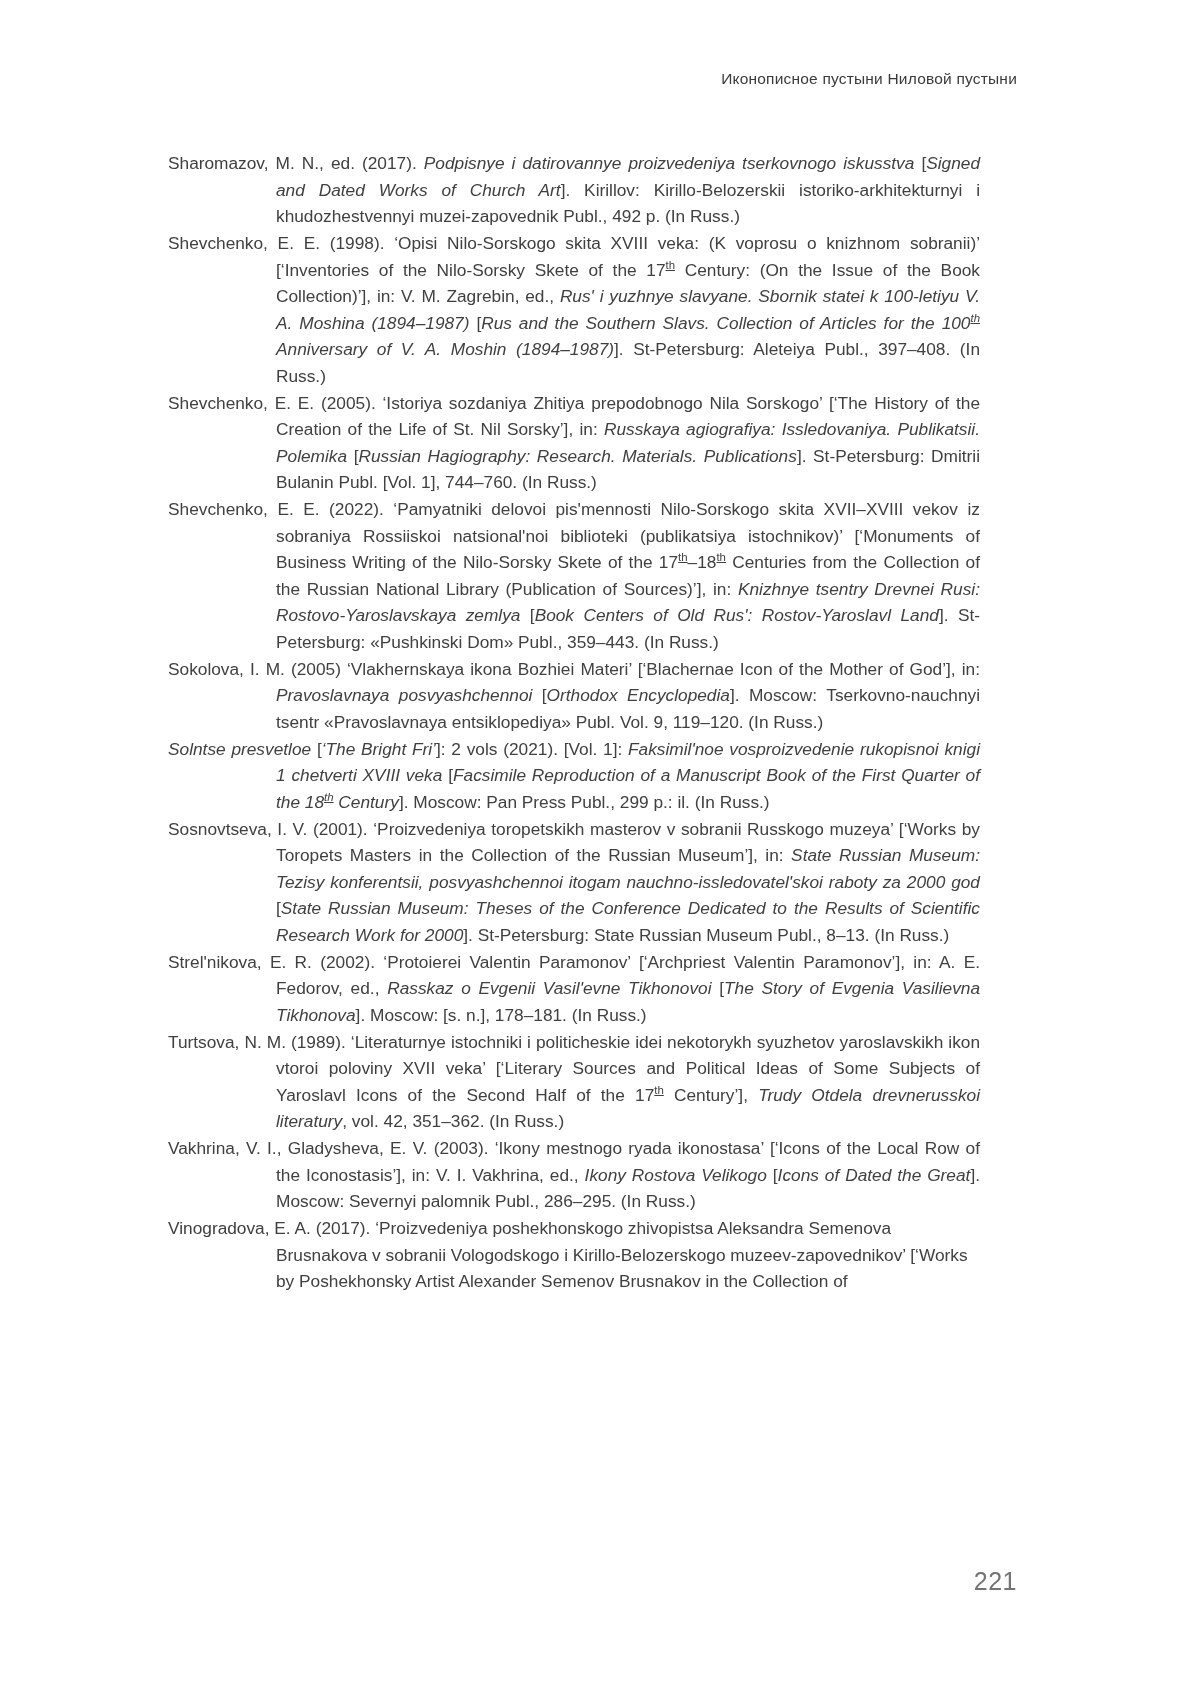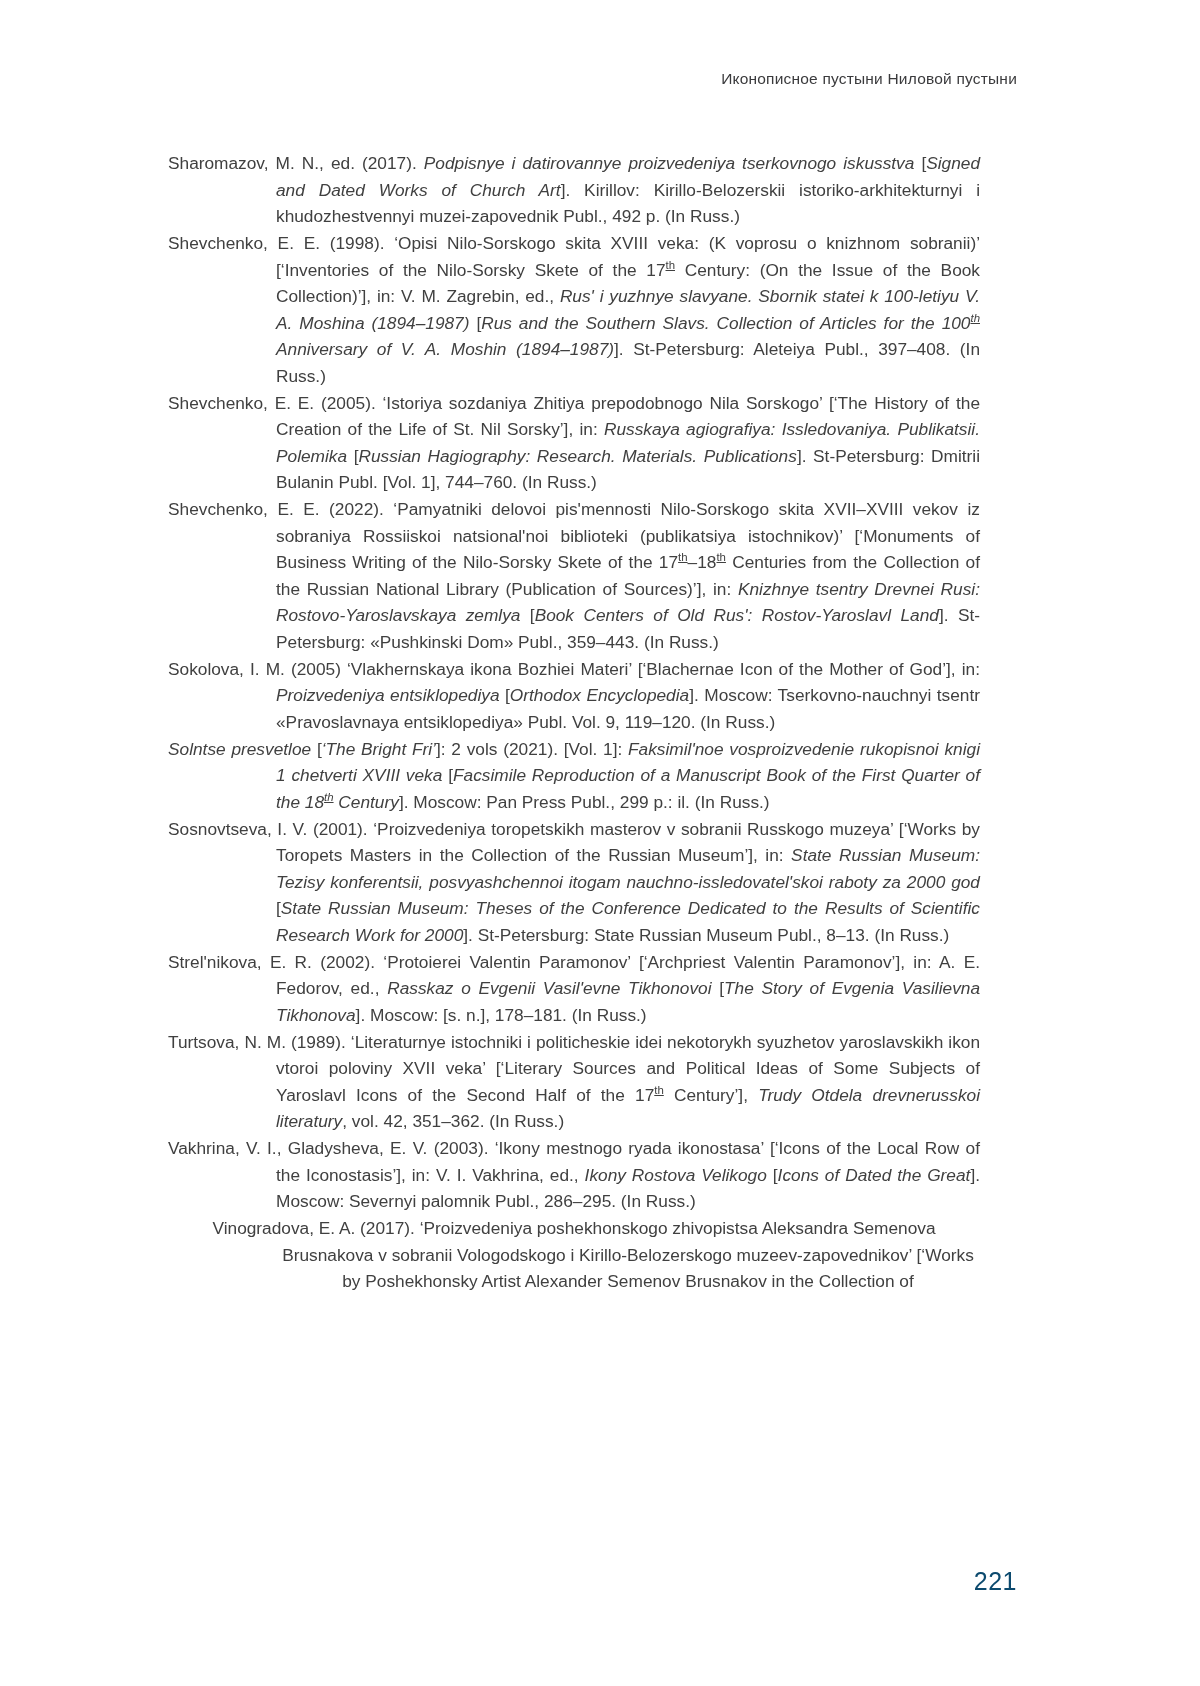--- a/index.html
+++ b/index.html
@@ -37,50 +37,50 @@
     line-height: 1.535;
     text-align: justify;
     color: #404040;
     margin-top: 32px;
   }
   .ref {
     padding-left: 108px;
     text-indent: -108px;
     margin: 0 0 0.02em 0;
   }
-  .ref.last { text-align: center; }
+  .ref.last { text-align: left; }
   i, .i { font-style: italic; }
   sup {
     font-size: 0.66em;
     vertical-align: super;
     line-height: 0;
     text-decoration: underline;
   }
   .folio {
     position: absolute;
     bottom: 90px;
     right: 183px;
     font-size: 25px;
-    color: #0c4a6e;
+    color: #737373;
     letter-spacing: 0.5px;
   }
 </style>
 </head>
 <body>
 
 <div class="page">
 
   <div class="running-head">Иконописное пустыни Ниловой пустыни</div>
 
   <div class="refs" id="reference-list">
       <p class="ref">Sharomazov, M. N., ed. (2017). <i>Podpisnye i datirovannye proizvedeniya tserkovnogo iskusstva</i> [<i>Signed and Dated Works of Church Art</i>]. Kirillov: Kirillo-Belozerskii istoriko-arkhitekturnyi i khudozhestvennyi muzei-zapovednik Publ., 492 p. (In Russ.)</p>
       <p class="ref">Shevchenko, E. E. (1998). ‘Opisi Nilo-Sorskogo skita XVIII veka: (K voprosu o knizhnom sobranii)’ [‘Inventories of the Nilo-Sorsky Skete of the 17<sup>th</sup> Century: (On the Issue of the Book Collection)’], in: V. M. Zagrebin, ed., <i>Rus' i yuzhnye slavyane. Sbornik statei k 100-letiyu V. A. Moshina (1894–1987)</i> [<i>Rus and the Southern Slavs. Collection of Articles for the 100<sup>th</sup> Anniversary of V. A. Moshin (1894–1987)</i>]. St-Petersburg: Aleteiya Publ., 397–408. (In Russ.)</p>
       <p class="ref">Shevchenko, E. E. (2005). ‘Istoriya sozdaniya Zhitiya prepodobnogo Nila Sorskogo’ [‘The History of the Creation of the Life of St. Nil Sorsky’], in: <i>Russkaya agiografiya: Issledovaniya. Publikatsii. Polemika</i> [<i>Russian Hagiography: Research. Materials. Publications</i>]. St-Petersburg: Dmitrii Bulanin Publ. [Vol. 1], 744–760. (In Russ.)</p>
       <p class="ref">Shevchenko, E. E. (2022). ‘Pamyatniki delovoi pis'mennosti Nilo-Sorskogo skita XVII–XVIII vekov iz sobraniya Rossiiskoi natsional'noi biblioteki (publikatsiya istochnikov)’ [‘Monuments of Business Writing of the Nilo-Sorsky Skete of the 17<sup>th</sup>–18<sup>th</sup> Centuries from the Collection of the Russian National Library (Publication of Sources)’], in: <i>Knizhnye tsentry Drevnei Rusi: Rostovo-Yaroslavskaya zemlya</i> [<i>Book Centers of Old Rus': Rostov-Yaroslavl Land</i>]. St-Petersburg: «Pushkinski Dom» Publ., 359–443. (In Russ.)</p>
-      <p class="ref">Sokolova, I. M. (2005) ‘Vlakhernskaya ikona Bozhiei Materi’ [‘Blachernae Icon of the Mother of God’], in: <i>Proizvedeniya entsiklopediya</i> [<i>Orthodox Encyclopedia</i>]. Moscow: Tserkovno-nauchnyi tsentr «Pravoslavnaya entsiklopediya» Publ. Vol. 9, 119–120. (In Russ.)</p>
+      <p class="ref">Sokolova, I. M. (2005) ‘Vlakhernskaya ikona Bozhiei Materi’ [‘Blachernae Icon of the Mother of God’], in: <i>Pravoslavnaya posvyashchennoi</i> [<i>Orthodox Encyclopedia</i>]. Moscow: Tserkovno-nauchnyi tsentr «Pravoslavnaya entsiklopediya» Publ. Vol. 9, 119–120. (In Russ.)</p>
       <p class="ref"><i>Solntse presvetloe</i> [<i>‘The Bright Fri’</i>]: 2 vols (2021). [Vol. 1]: <i>Faksimil'noe vosproizvedenie rukopisnoi knigi 1 chetverti XVIII veka</i> [<i>Facsimile Reproduction of a Manuscript Book of the First Quarter of the 18<sup>th</sup> Century</i>]. Moscow: Pan Press Publ., 299 p.: il. (In Russ.)</p>
       <p class="ref">Sosnovtseva, I. V. (2001). ‘Proizvedeniya toropetskikh masterov v sobranii Russkogo muzeya’ [‘Works by Toropets Masters in the Collection of the Russian Museum’], in: <i>State Russian Museum: Tezisy konferentsii, posvyashchennoi itogam nauchno-issledovatel'skoi raboty za 2000 god</i> [<i>State Russian Museum: Theses of the Conference Dedicated to the Results of Scientific Research Work for 2000</i>]. St-Petersburg: State Russian Museum Publ., 8–13. (In Russ.)</p>
       <p class="ref">Strel'nikova, E. R. (2002). ‘Protoierei Valentin Paramonov’ [‘Archpriest Valentin Paramonov’], in: A. E. Fedorov, ed., <i>Rasskaz o Evgenii Vasil'evne Tikhonovoi</i> [<i>The Story of Evgenia Vasilievna Tikhonova</i>]. Moscow: [s. n.], 178–181. (In Russ.)</p>
       <p class="ref">Turtsova, N. M. (1989). ‘Literaturnye istochniki i politicheskie idei nekotorykh syuzhetov yaroslavskikh ikon vtoroi poloviny XVII veka’ [‘Literary Sources and Political Ideas of Some Subjects of Yaroslavl Icons of the Second Half of the 17<sup>th</sup> Century’], <i>Trudy Otdela drevnerusskoi literatury</i>, vol. 42, 351–362. (In Russ.)</p>
       <p class="ref">Vakhrina, V. I., Gladysheva, E. V. (2003). ‘Ikony mestnogo ryada ikonostasa’ [‘Icons of the Local Row of the Iconostasis’], in: V. I. Vakhrina, ed., <i>Ikony Rostova Velikogo</i> [<i>Icons of Dated the Great</i>]. Moscow: Severnyi palomnik Publ., 286–295. (In Russ.)</p>
       <p class="ref last">Vinogradova, E. A. (2017). ‘Proizvedeniya poshekhonskogo zhivopistsa Aleksandra Semenova Brusnakova v sobranii Vologodskogo i Kirillo-Belozerskogo muzeev-zapovednikov’ [‘Works by Poshekhonsky Artist Alexander Semenov Brusnakov in the Collection of</p>
     </div>
 
   <div class="folio">221</div>
 

